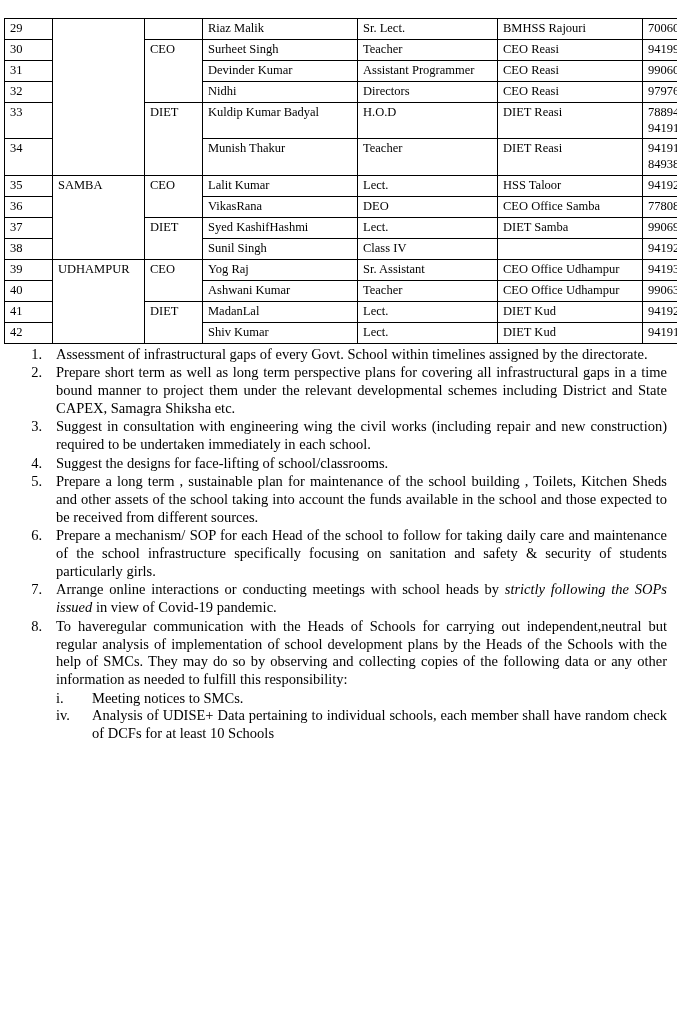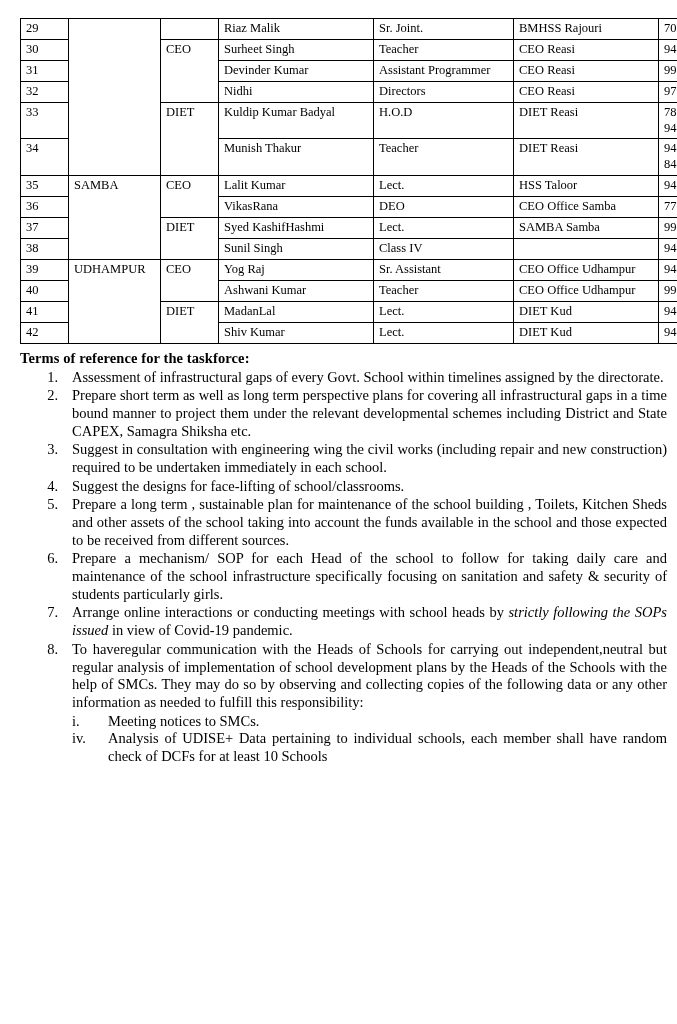--- a/index.html
+++ b/index.html
@@ -12,21 +12,21 @@
     height: 1024px;
     font-family: "Liberation Serif", serif;
     color: #000000;
     position: relative;
     overflow: hidden;
   }
   .page {
     width: 677px;
     height: 852px;
     box-sizing: border-box;
-    padding: 18px 10px 0 20px;
+    padding: 18px 10px 0 4px;
   }
 
   
   table.roster {
     border-collapse: collapse;
     width: 657px;
     table-layout: fixed;
     font-size: 12.5px;
     line-height: 1.12;
   }
@@ -118,21 +118,21 @@
 
 <div class="page">
 
   <table class="roster">
     <tbody>
       <tr>
         <td class="c-sno">29</td>
         <td class="c-district" rowspan="6"></td>
         <td class="c-office"></td>
         <td class="c-name">Riaz Malik</td>
-        <td class="c-desig">Sr. Joint.</td>
+        <td class="c-desig">Sr. Lect.</td>
         <td class="c-place">BMHSS Rajouri</td>
         <td class="c-phone">7006039347</td>
       </tr>
       <tr>
         <td class="c-sno">30</td>
         <td class="c-office mid" rowspan="3">CEO</td>
         <td class="c-name">Surheet Singh</td>
         <td class="c-desig">Teacher</td>
         <td class="c-place">CEO Reasi</td>
         <td class="c-phone">9419904459</td>
@@ -181,21 +181,21 @@
         <td class="c-name">VikasRana</td>
         <td class="c-desig">DEO</td>
         <td class="c-place">CEO Office Samba</td>
         <td class="c-phone">7780851235</td>
       </tr>
       <tr>
         <td class="c-sno">37</td>
         <td class="c-office" rowspan="2">DIET</td>
         <td class="c-name">Syed KashifHashmi</td>
         <td class="c-desig">Lect.</td>
-        <td class="c-place">SAMBA Samba</td>
+        <td class="c-place">DIET Samba</td>
         <td class="c-phone">9906959248</td>
       </tr>
       <tr>
         <td class="c-sno">38</td>
         <td class="c-name">Sunil Singh</td>
         <td class="c-desig">Class IV</td>
         <td class="c-place"></td>
         <td class="c-phone">9419247022</td>
       </tr>
 
@@ -226,21 +226,20 @@
       <tr>
         <td class="c-sno">42</td>
         <td class="c-name">Shiv Kumar</td>
         <td class="c-desig">Lect.</td>
         <td class="c-place">DIET Kud</td>
         <td class="c-phone">9419161126</td>
       </tr>
     </tbody>
   </table>
 
-  <div class="heading">Terms of reference for the taskforce:</div>
 
   <ol class="main">
     <li>
       <span class="num">1.</span>
       <span class="txt">Assessment of infrastructural gaps of every Govt. School within timelines assigned by the directorate.</span>
     </li>
     <li>
       <span class="num">2.</span>
       <span class="txt">Prepare short term as well as long term perspective plans for covering all infrastructural gaps in a time bound manner to project them under the relevant developmental schemes including District and State CAPEX, Samagra Shiksha etc.</span>
     </li>

